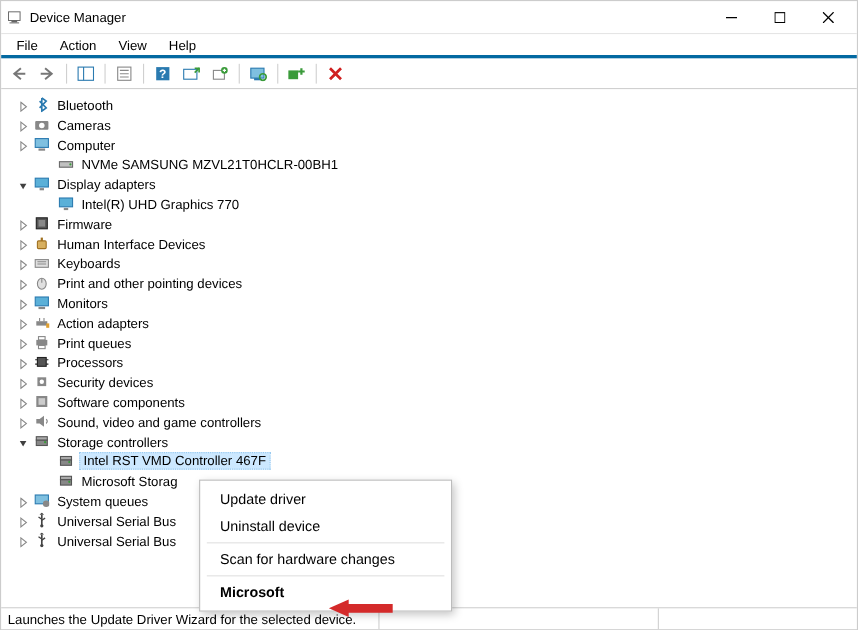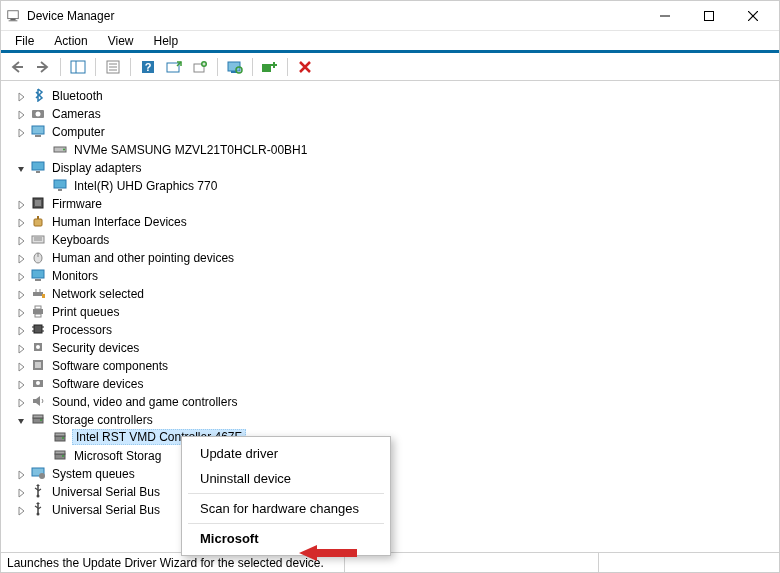--- a/index.html
+++ b/index.html
@@ -101,21 +101,21 @@
     border: 1px dotted #99caef;
     padding: 0 3px;
   }
   .indent1 { padding-left: 22px; }
   .nicon svg { display:block; }
   
   .contextmenu {
     position: absolute;
     left: 180px;
     top: 435px;
-    width: 210px;
+    width: 230px;
     background: #fff;
     border: 1px solid #bcbcbc;
     box-shadow: 3px 3px 8px rgba(0,0,0,0.25);
     padding: 4px 0;
     z-index: 50;
   }
   .cmitem {
     padding: 5px 18px;
     font-size: 13px;
   }
@@ -420,21 +420,21 @@
             <svg width="10" height="10">
               <path d="M3 1 L8 5 L3 9 Z" fill="none" stroke="#888" stroke-width="1"></path>
             </svg>
           </span>
           <span class="nicon">
             <svg width="14" height="14">
               <ellipse cx="7" cy="8" rx="4" ry="5" fill="#e0e0e0" stroke="#888"></ellipse>
               <line x1="7" y1="3" x2="7" y2="7" stroke="#888"></line>
             </svg>
           </span>
-          <span class="label">Human and other pointing devices</span>
+          <span class="label">Print and other pointing devices</span>
         </div>
       </li>
       <li>
         <div class="node">
           <span class="chev">
             <svg width="10" height="10">
               <path d="M3 1 L8 5 L3 9 Z" fill="none" stroke="#888" stroke-width="1"></path>
             </svg>
           </span>
           <span class="nicon">
@@ -454,21 +454,21 @@
             </svg>
           </span>
           <span class="nicon">
             <svg width="14" height="14">
               <rect x="2" y="6" width="10" height="4" fill="#888"></rect>
               <line x1="5" y1="3" x2="5" y2="6" stroke="#888"></line>
               <line x1="9" y1="3" x2="9" y2="6" stroke="#888"></line>
               <rect x="11" y="8" width="3" height="4" fill="#e0a030"></rect>
             </svg>
           </span>
-          <span class="label">Network selected</span>
+          <span class="label">Action adapters</span>
         </div>
       </li>
       <li>
         <div class="node">
           <span class="chev">
             <svg width="10" height="10">
               <path d="M3 1 L8 5 L3 9 Z" fill="none" stroke="#888" stroke-width="1"></path>
             </svg>
           </span>
           <span class="nicon">
@@ -523,36 +523,20 @@
               <path d="M3 1 L8 5 L3 9 Z" fill="none" stroke="#888" stroke-width="1"></path>
             </svg>
           </span>
           <span class="nicon">
             <svg width="14" height="14">
               <rect x="2" y="2" width="10" height="10" fill="#888"></rect>
               <rect x="4" y="4" width="6" height="6" fill="#ccc"></rect>
             </svg>
           </span>
           <span class="label">Software components</span>
-        </div>
-      </li>
-      <li>
-        <div class="node">
-          <span class="chev">
-            <svg width="10" height="10">
-              <path d="M3 1 L8 5 L3 9 Z" fill="none" stroke="#888" stroke-width="1"></path>
-            </svg>
-          </span>
-          <span class="nicon">
-            <svg width="14" height="14">
-              <rect x="2" y="4" width="10" height="7" fill="#888"></rect>
-              <circle cx="7" cy="7" r="2" fill="#fff"></circle>
-            </svg>
-          </span>
-          <span class="label">Software devices</span>
         </div>
       </li>
       <li>
         <div class="node">
           <span class="chev">
             <svg width="10" height="10">
               <path d="M3 1 L8 5 L3 9 Z" fill="none" stroke="#888" stroke-width="1"></path>
             </svg>
           </span>
           <span class="nicon">

